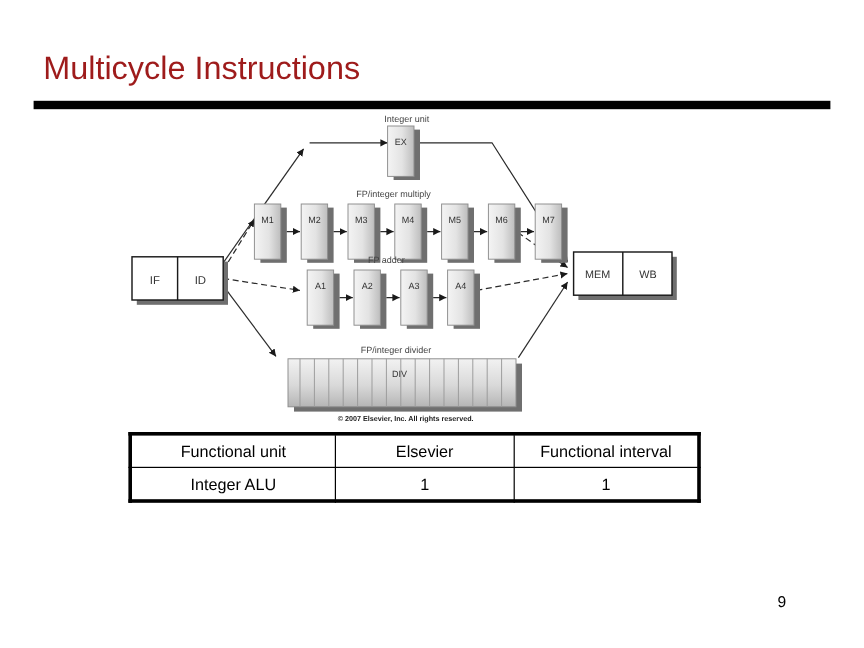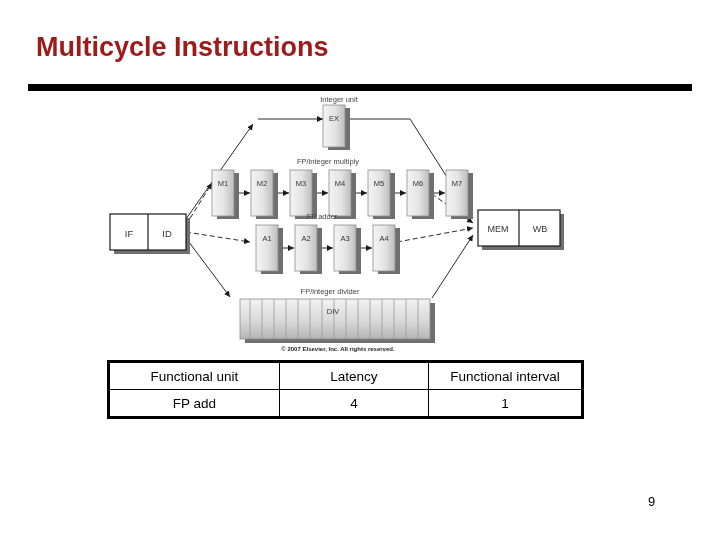--- a/index.html
+++ b/index.html
@@ -12,23 +12,23 @@
     height: 540px;
     position: relative;
     overflow: hidden;
     font-family: "Liberation Sans", sans-serif;
   }
 
   
   #slide-title {
     position: absolute;
     left: 36px;
-    top: 32px;
+    top: 42px;
     font-size: 27px;
-    font-weight: bold;
+    font-weight: normal;
     color: #9E1B1B;
     letter-spacing: 0px;
     white-space: nowrap;
   }
   #title-rule {
     position: absolute;
     left: 28px;
     top: 84px;
     width: 664px;
     height: 7px;
@@ -247,24 +247,24 @@
 
 <table id="latency-table">
   <colgroup>
       <col class="c1">
       <col class="c2">
       <col class="c3">
     </colgroup>
   <tbody>
     <tr class="head">
       <td>Functional unit</td>
-      <td>Latency</td>
+      <td>Elsevier</td>
       <td>Functional interval</td>
     </tr>
     <tr>
-      <td>FP add</td>
-      <td>4</td>
+      <td>Integer ALU</td>
+      <td>1</td>
       <td>1</td>
     </tr>
   </tbody>
 </table>
 
 <div id="page-number">9</div>
 
 </body></html>

